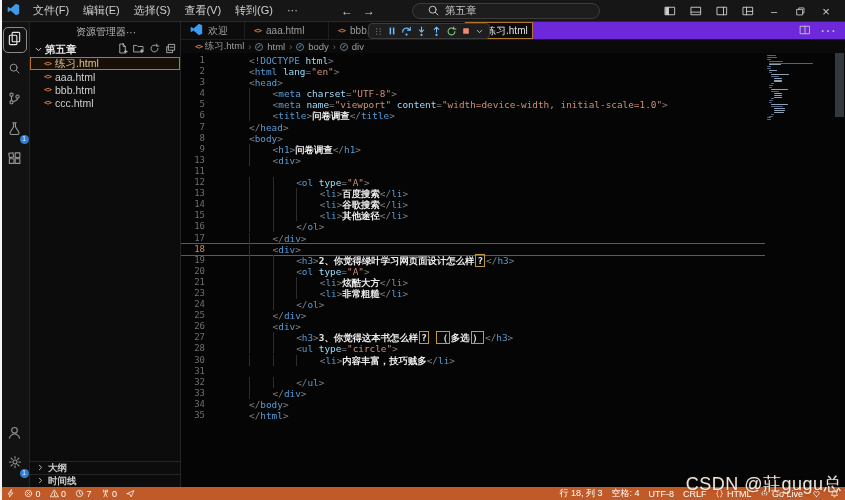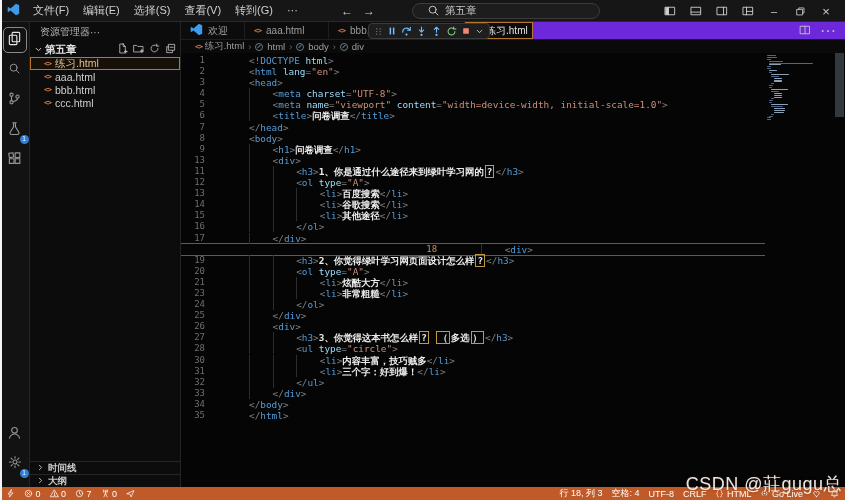--- a/index.html
+++ b/index.html
@@ -18,21 +18,21 @@
 
   
   .main{display:flex;height:465px;}
   .activitybar{width:30px;background:#121212;border-right:1px solid #242424;display:flex;flex-direction:column;align-items:center;padding-top:5px;}
   .ab-item{width:24px;height:26px;display:flex;align-items:center;justify-content:center;color:#969696;position:relative;margin-bottom:4px;}
   .ab-item.active{color:#e6e6e6;border:1px solid #8a8a8a;border-radius:5px;}
   .ab-bottom{margin-top:auto;display:flex;flex-direction:column;align-items:center;padding-bottom:6px;}
   .badge{position:absolute;right:-2px;bottom:-1px;background:#2f7fd6;color:#fff;font-size:6.5px;min-width:9px;height:9px;border-radius:5px;display:flex;align-items:center;justify-content:center;line-height:1;}
 
   .sidebar{width:151px;background:#0c0c0c;border-right:1px solid #242424;position:relative;font-size:10.5px;}
-  .sb-header{height:20px;display:flex;align-items:center;justify-content:flex-start;padding:0 8px 0 10px;color:#b6b6b6;font-size:10px;}
+  .sb-header{height:20px;display:flex;align-items:center;justify-content:center;padding:0 8px 0 10px;color:#b6b6b6;font-size:10px;}
   .sb-section{height:15px;display:flex;align-items:center;padding:0 4px;color:#e3e3e3;font-weight:bold;gap:2px;}
   .sb-section .acts{margin-left:auto;display:flex;gap:5px;color:#c0c0c0;font-weight:normal;}
   .filelist .file{height:13px;display:flex;align-items:center;gap:4px;padding-left:14px;color:#cfcfcf;}
   .filelist .file.sel{outline:1px solid #b5772e;outline-offset:-1px;background:#161008;color:#e0c094;}
   .fico{font-family:"DejaVu Sans Mono",monospace;font-size:7.5px;font-weight:bold;color:#e8824a;letter-spacing:-1px;}
   .sb-panels{position:absolute;bottom:0;left:0;right:0;}
   .sb-panel{height:13px;border-top:1px solid #262626;display:flex;align-items:center;gap:3px;padding-left:6px;font-size:9.5px;font-weight:bold;color:#cccccc;}
 
   
   .editor{flex:1;position:relative;background:#050505;}
@@ -46,21 +46,21 @@
   .breadcrumb{height:13px;display:flex;align-items:center;gap:4px;padding-left:14px;font-size:9.5px;color:#9f9f9f;background:#0a0a0a;}
   .breadcrumb .sep{color:#6f6f6f;font-size:9px;}
   .bc-sym{width:8px;height:8px;border:1px solid #7d96a8;border-radius:50%;display:inline-block;position:relative;opacity:.8;}
   .bc-sym:after{content:"";position:absolute;left:1px;top:2.5px;width:4px;height:1px;background:#7d96a8;transform:rotate(-45deg);}
 
   .codearea{position:absolute;top:31px;left:0;right:0;bottom:0;overflow:hidden;font-family:"DejaVu Sans Mono",monospace;font-size:9.4px;padding-top:2px;}
   .code-lines{width:584px;}
   .cl{display:flex;height:11.1px;line-height:11.1px;}
   .cl .ln{width:24px;text-align:right;margin-right:12px;color:#6e6e6e;flex-shrink:0;font-size:9px;}
   .cl .lc{white-space:pre;color:#d4d4d4;margin-left:32px;}
-  .cl.cur{box-shadow:0 1px 0 #8f4e12, 0 -1px 0 #8f4e12;justify-content:center;}
+  .cl.cur{box-shadow:0 1px 0 #8f4e12, 0 -1px 0 #8f4e12;}
   .cl.cur .ln{color:#cf8e4f;}
   .sg.p{color:#808080;} .sg.t{color:#569cd6;} .sg.a{color:#9cdcfe;} .sg.s{color:#ce9178;}
   .sg.x{color:#ececec;font-weight:bold;}
   .sg.u{color:#ececec;font-weight:bold;border:1px solid #c09a3e;padding:0 1px;margin:0 1px;}
   .ind{border-left:1px solid #2d2d2d;}
 
   .minimap{position:absolute;top:2px;right:12px;width:66px;}
   .minimap div{border-radius:0.5px;}
   .vscroll{position:absolute;top:0;right:0;width:11px;bottom:0;}
   .vscroll .slider{position:absolute;top:0;left:1px;width:9px;height:64px;background:rgba(125,140,150,0.38);}
@@ -240,27 +240,27 @@
         <div class="file">
           <span class="fico">&lt;&gt;</span>
           <span>ccc.html</span>
         </div>
       </div>
     <div class="sb-panels">
       <div class="sb-panel">
         <span><svg viewBox="0 0 16 16" width="9" height="9" fill="none" stroke="currentColor" stroke-width="1.6">
               <path d="M6 4l4 4-4 4"></path>
             </svg></span>
-        <span>时间线</span>
+        <span>大纲</span>
       </div>
       <div class="sb-panel">
         <span><svg viewBox="0 0 16 16" width="9" height="9" fill="none" stroke="currentColor" stroke-width="1.6">
               <path d="M6 4l4 4-4 4"></path>
             </svg></span>
-        <span>大纲</span>
+        <span>时间线</span>
       </div>
     </div>
   </div>
 
   <div class="editor">
     <div class="tabbar" id="tabbar">
       <div class="tab" style="width: 64px;">
           <span><svg viewBox="0 0 16 16" width="13" height="13">
               <path fill="#3d9bea" d="M11 1 4.3 6.8 1.8 4.9l-1 .5v5.2l1 .5 2.5-1.9L11 15l4-1.7V2.7L11 1z"></path>
             </svg></span>
@@ -391,21 +391,20 @@
           <div class="cl">
             <span class="ln">9</span>
             <span class="lc"><span class="ind">    </span><span class="sg p">&lt;</span><span class="sg t">h1</span><span class="sg p">&gt;</span><span class="sg x">问卷调查</span><span class="sg p">&lt;/</span><span class="sg t">h1</span><span class="sg p">&gt;</span></span>
           </div>
           <div class="cl">
             <span class="ln">13</span>
             <span class="lc"><span class="ind">    </span><span class="sg p">&lt;</span><span class="sg t">div</span><span class="sg p">&gt;</span></span>
           </div>
           <div class="cl">
             <span class="ln">11</span>
-            <span class="lc"><span class="ind">    </span><span class="ind">    </span><span class="sg p">&lt;</span><span class="sg t">h3</span><span class="sg p">&gt;</span><span class="sg x">1、你是通过什么途径来到绿叶学习网的</span><span class="sg u">?</span><span class="sg p">&lt;/</span><span class="sg t">h3</span><span class="sg p">&gt;</span></span>
           </div>
           <div class="cl">
             <span class="ln">12</span>
             <span class="lc"><span class="ind">    </span><span class="ind">    </span><span class="sg p">&lt;</span><span class="sg t">ol</span><span class="sg a"> type</span><span class="sg p">=</span><span class="sg s">"A"</span><span class="sg p">&gt;</span></span>
           </div>
           <div class="cl">
             <span class="ln">13</span>
             <span class="lc"><span class="ind">    </span><span class="ind">    </span><span class="ind">    </span><span class="sg p">&lt;</span><span class="sg t">li</span><span class="sg p">&gt;</span><span class="sg x">百度搜索</span><span class="sg p">&lt;/</span><span class="sg t">li</span><span class="sg p">&gt;</span></span>
           </div>
           <div class="cl">
@@ -463,21 +462,20 @@
           <div class="cl">
             <span class="ln">28</span>
             <span class="lc"><span class="ind">    </span><span class="ind">    </span><span class="sg p">&lt;</span><span class="sg t">ul</span><span class="sg a"> type</span><span class="sg p">=</span><span class="sg s">"circle"</span><span class="sg p">&gt;</span></span>
           </div>
           <div class="cl">
             <span class="ln">30</span>
             <span class="lc"><span class="ind">    </span><span class="ind">    </span><span class="ind">    </span><span class="sg p">&lt;</span><span class="sg t">li</span><span class="sg p">&gt;</span><span class="sg x">内容丰富，技巧贼多</span><span class="sg p">&lt;/</span><span class="sg t">li</span><span class="sg p">&gt;</span></span>
           </div>
           <div class="cl">
             <span class="ln">31</span>
-            <span class="lc"><span class="ind">    </span><span class="ind">    </span><span class="ind">    </span><span class="sg p">&lt;</span><span class="sg t">li</span><span class="sg p">&gt;</span><span class="sg x">三个字：好到爆！</span><span class="sg p">&lt;/</span><span class="sg t">li</span><span class="sg p">&gt;</span></span>
           </div>
           <div class="cl">
             <span class="ln">32</span>
             <span class="lc"><span class="ind">    </span><span class="ind">    </span><span class="sg p">&lt;/</span><span class="sg t">ul</span><span class="sg p">&gt;</span></span>
           </div>
           <div class="cl">
             <span class="ln">33</span>
             <span class="lc"><span class="ind">    </span><span class="sg p">&lt;/</span><span class="sg t">div</span><span class="sg p">&gt;</span></span>
           </div>
           <div class="cl">

